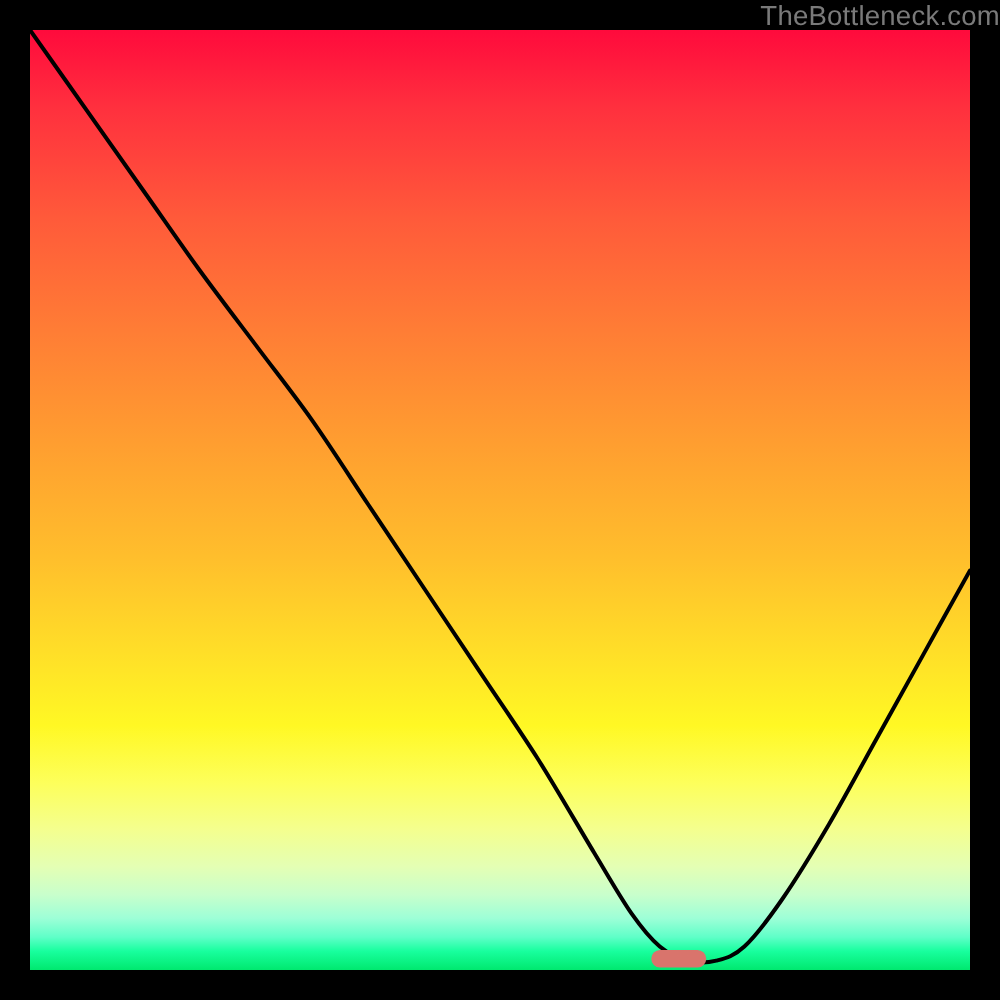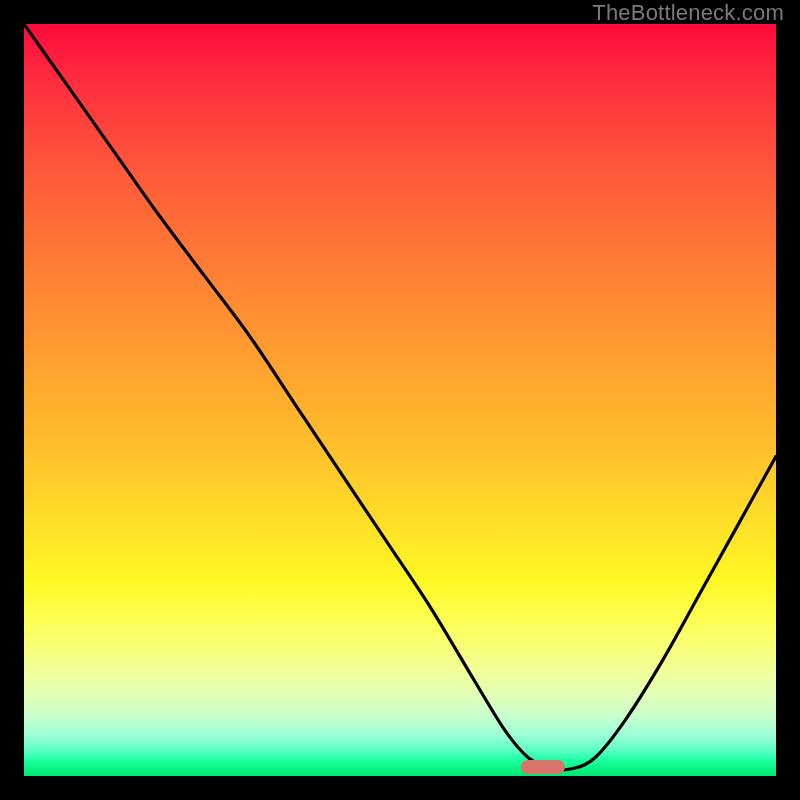--- a/index.html
+++ b/index.html
@@ -63,21 +63,21 @@
   .marker {
     position: absolute;
     width: 44px;
     height: 14px;
     border-radius: 7px;
     background: #d9746c;
   }
   .watermark {
     position: absolute;
     top: 0px;
-    right: 16px;
+    right: 0;
     color: #7a7a7a;
     font-size: 22px;
     font-weight: 400;
     letter-spacing: 0.2px;
     user-select: none;
   }
 </style>
 </head>
 <body>
 

